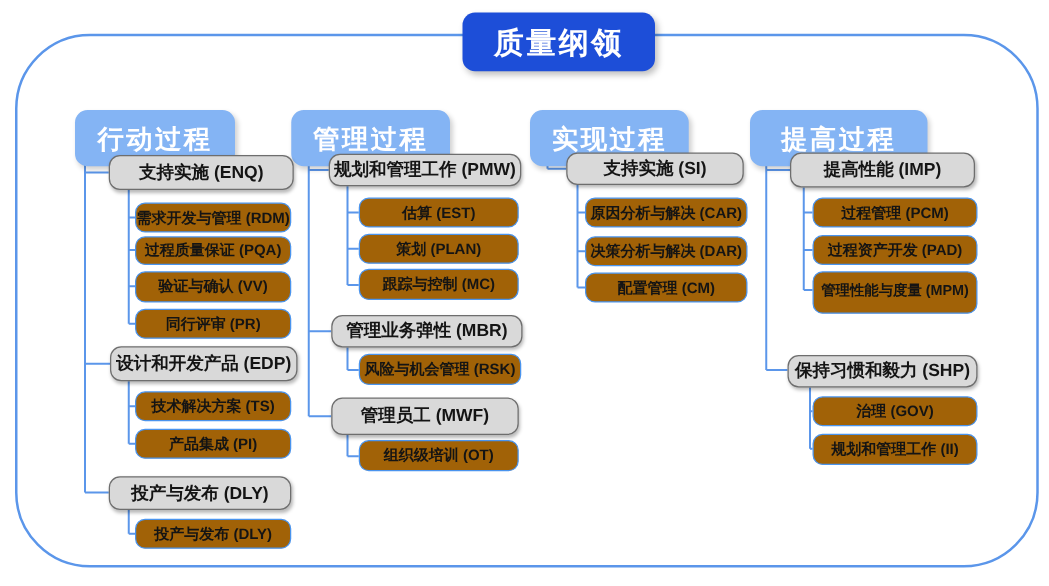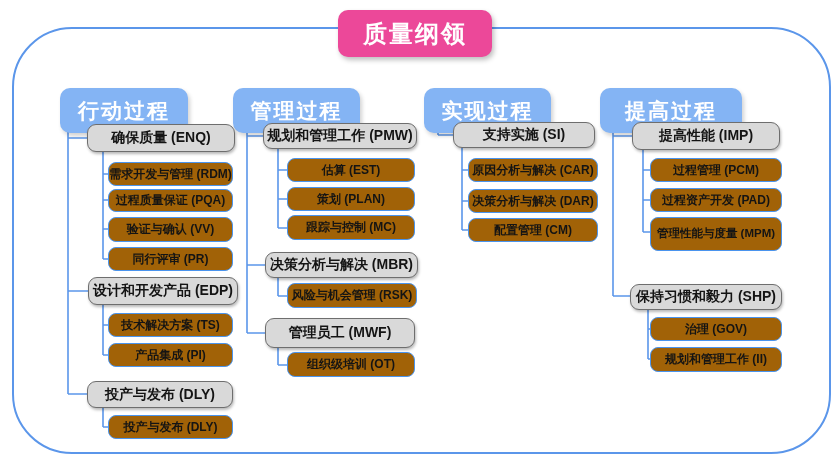--- a/index.html
+++ b/index.html
@@ -4,22 +4,22 @@
 <style>
   html,body{margin:0;padding:0;background:#ffffff;}
   body{font-family:"Liberation Sans","DejaVu Sans",sans-serif;}
   .canvas{position:relative;width:839px;height:469px;background:#fff;overflow:hidden;}
   .frame{position:absolute;left:12px;top:27px;width:815px;height:423px;
          border:2px solid #5b96ea;border-radius:60px;background:transparent;}
   .conn{position:absolute;left:0;top:0;width:839px;height:469px;pointer-events:none;}
   .node{position:absolute;display:flex;align-items:center;justify-content:center;
         text-align:center;font-weight:bold;color:#141414;box-sizing:border-box;
         white-space:nowrap;}
-  .title{background:#ec4899;color:#ffffff;border-radius:10px;font-size:24px;
-         letter-spacing:2px;box-shadow:2px 3px 5px rgba(0,0,0,.25);z-index:3;}
+  .title{background:#1d4ed8;color:#ffffff;border-radius:10px;font-size:24px;
+         letter-spacing:2px;box-shadow:2px 3px 5px rgba(0,0,0,.25);z-index:3;margin-left:32px;}
   .hdr{background:#84b4f4;color:#ffffff;border-radius:10px;font-size:21px;
        letter-spacing:2px;box-shadow:2px 3px 4px rgba(0,0,0,.18);z-index:2;margin-top:20px;}
   .gray{background:#d9d9d9;border:1.6px solid #6e6e6e;border-radius:9px;
         font-size:14px;box-shadow:1px 2px 3px rgba(0,0,0,.28);z-index:2;}
   .leaf{background:#a16207;border:1.5px solid #4a94ee;border-radius:8px;
         font-size:12px;z-index:2;}
   .wrap2{white-space:normal;line-height:1.2;font-size:11.5px;padding:16px 4px;}
 </style>
 </head>
 <body>
@@ -50,36 +50,36 @@
     </g>
   </svg>
 
   <div class="node title" style="left:338px;top:10px;width:154px;height:47px">质量纲领</div>
 
   <div class="node hdr" style="left:60px;top:68px;width:128px;height:45px">行动过程</div>
   <div class="node hdr" style="left:233px;top:68px;width:127px;height:45px">管理过程</div>
   <div class="node hdr" style="left:424px;top:68px;width:127px;height:45px">实现过程</div>
   <div class="node hdr" style="left:600px;top:68px;width:142px;height:45px">提高过程</div>
 
-  <div class="node gray" style="left:87px;top:124px;width:148px;height:28px">确保质量 (ENQ)</div>
+  <div class="node gray" style="left:87px;top:124px;width:148px;height:28px">支持实施 (ENQ)</div>
   <div class="node leaf" style="left:108px;top:162px;width:125px;height:24px">需求开发与管理 (RDM)</div>
   <div class="node leaf" style="left:108px;top:189px;width:125px;height:23px">过程质量保证 (PQA)</div>
   <div class="node leaf" style="left:108px;top:217px;width:125px;height:25px">验证与确认 (VV)</div>
   <div class="node leaf" style="left:108px;top:247px;width:125px;height:24px">同行评审 (PR)</div>
   <div class="node gray" style="left:88px;top:277px;width:150px;height:28px">设计和开发产品 (EDP)</div>
   <div class="node leaf" style="left:108px;top:313px;width:125px;height:24px">技术解决方案 (TS)</div>
   <div class="node leaf" style="left:108px;top:343px;width:125px;height:24px">产品集成 (PI)</div>
   <div class="node gray" style="left:87px;top:381px;width:146px;height:27px">投产与发布 (DLY)</div>
   <div class="node leaf" style="left:108px;top:415px;width:125px;height:24px">投产与发布 (DLY)</div>
 
   <div class="node gray" style="left:263px;top:123px;width:154px;height:26px">规划和管理工作 (PMW)</div>
   <div class="node leaf" style="left:287px;top:158px;width:128px;height:24px">估算 (EST)</div>
   <div class="node leaf" style="left:287px;top:187px;width:128px;height:24px">策划 (PLAN)</div>
   <div class="node leaf" style="left:287px;top:215px;width:128px;height:25px">跟踪与控制 (MC)</div>
-  <div class="node gray" style="left:265px;top:252px;width:153px;height:26px">决策分析与解决 (MBR)</div>
+  <div class="node gray" style="left:265px;top:252px;width:153px;height:26px">管理业务弹性 (MBR)</div>
   <div class="node leaf" style="left:287px;top:283px;width:130px;height:25px">风险与机会管理 (RSK)</div>
   <div class="node gray" style="left:265px;top:318px;width:150px;height:30px">管理员工 (MWF)</div>
   <div class="node leaf" style="left:287px;top:352px;width:128px;height:25px">组织级培训 (OT)</div>
 
   <div class="node gray" style="left:453px;top:122px;width:142px;height:26px">支持实施 (SI)</div>
   <div class="node leaf" style="left:468px;top:158px;width:130px;height:24px">原因分析与解决 (CAR)</div>
   <div class="node leaf" style="left:468px;top:189px;width:130px;height:24px">决策分析与解决 (DAR)</div>
   <div class="node leaf" style="left:468px;top:218px;width:130px;height:24px">配置管理 (CM)</div>
 
   <div class="node gray" style="left:632px;top:122px;width:148px;height:28px">提高性能 (IMP)</div>

